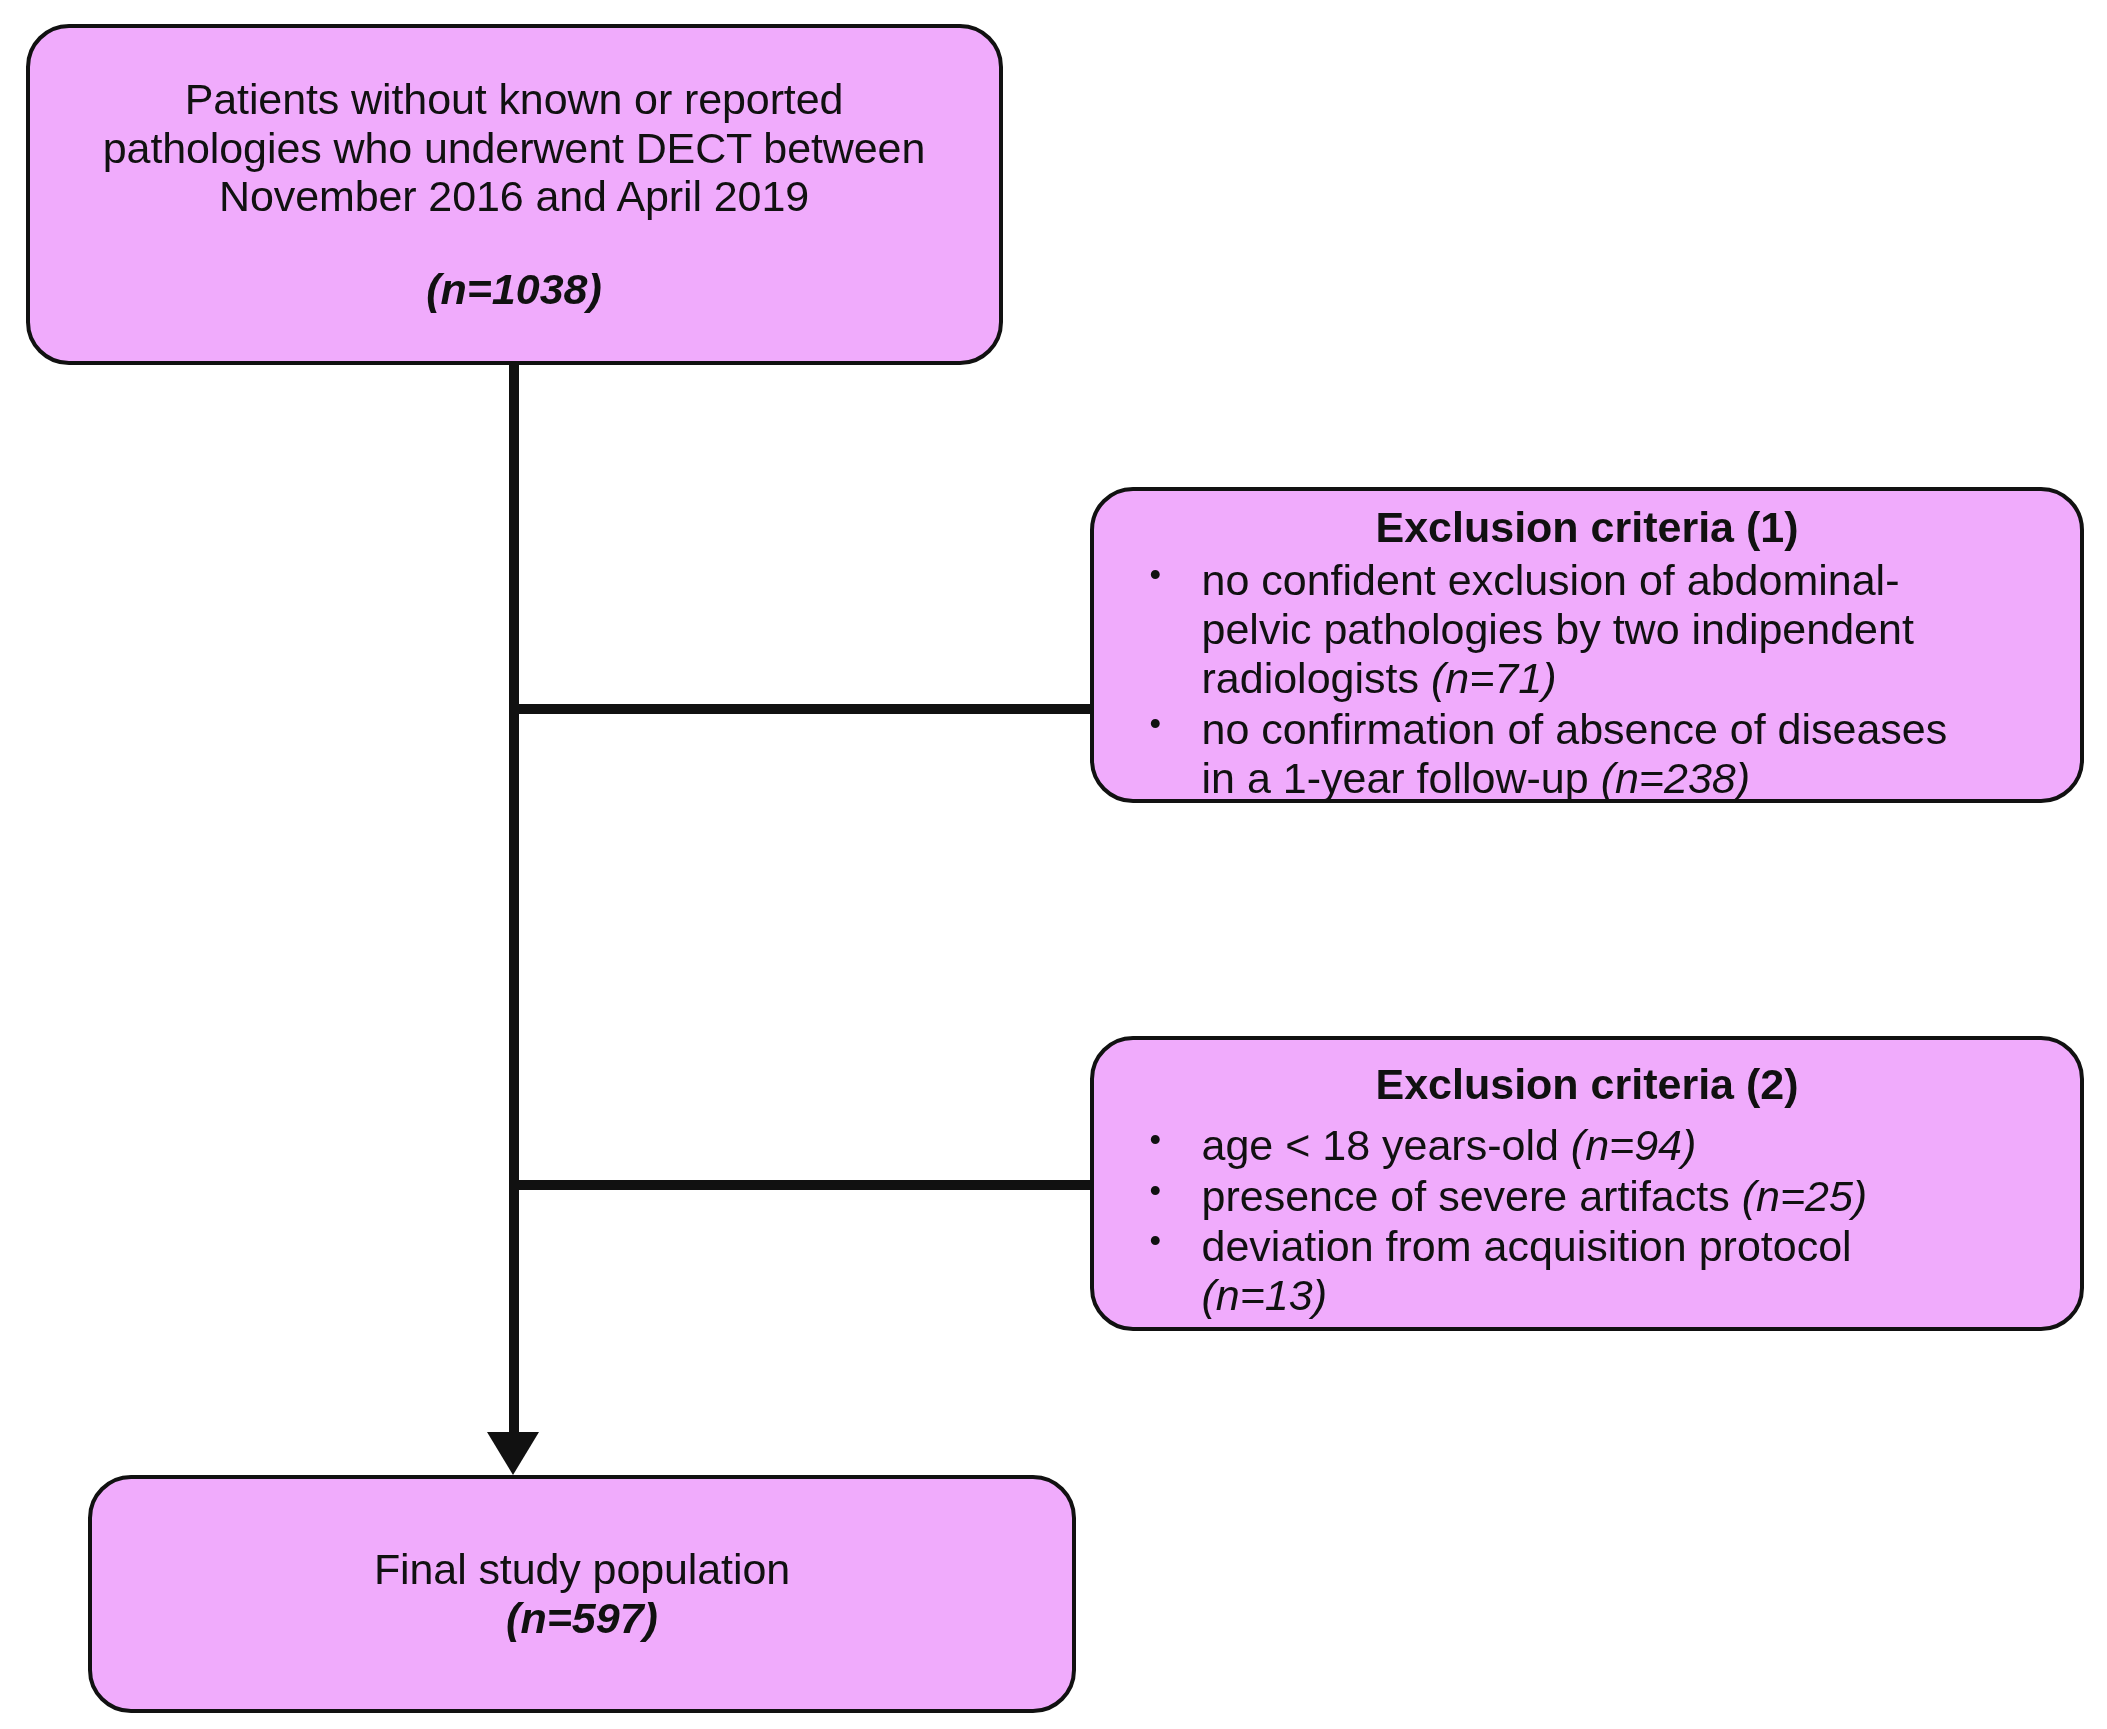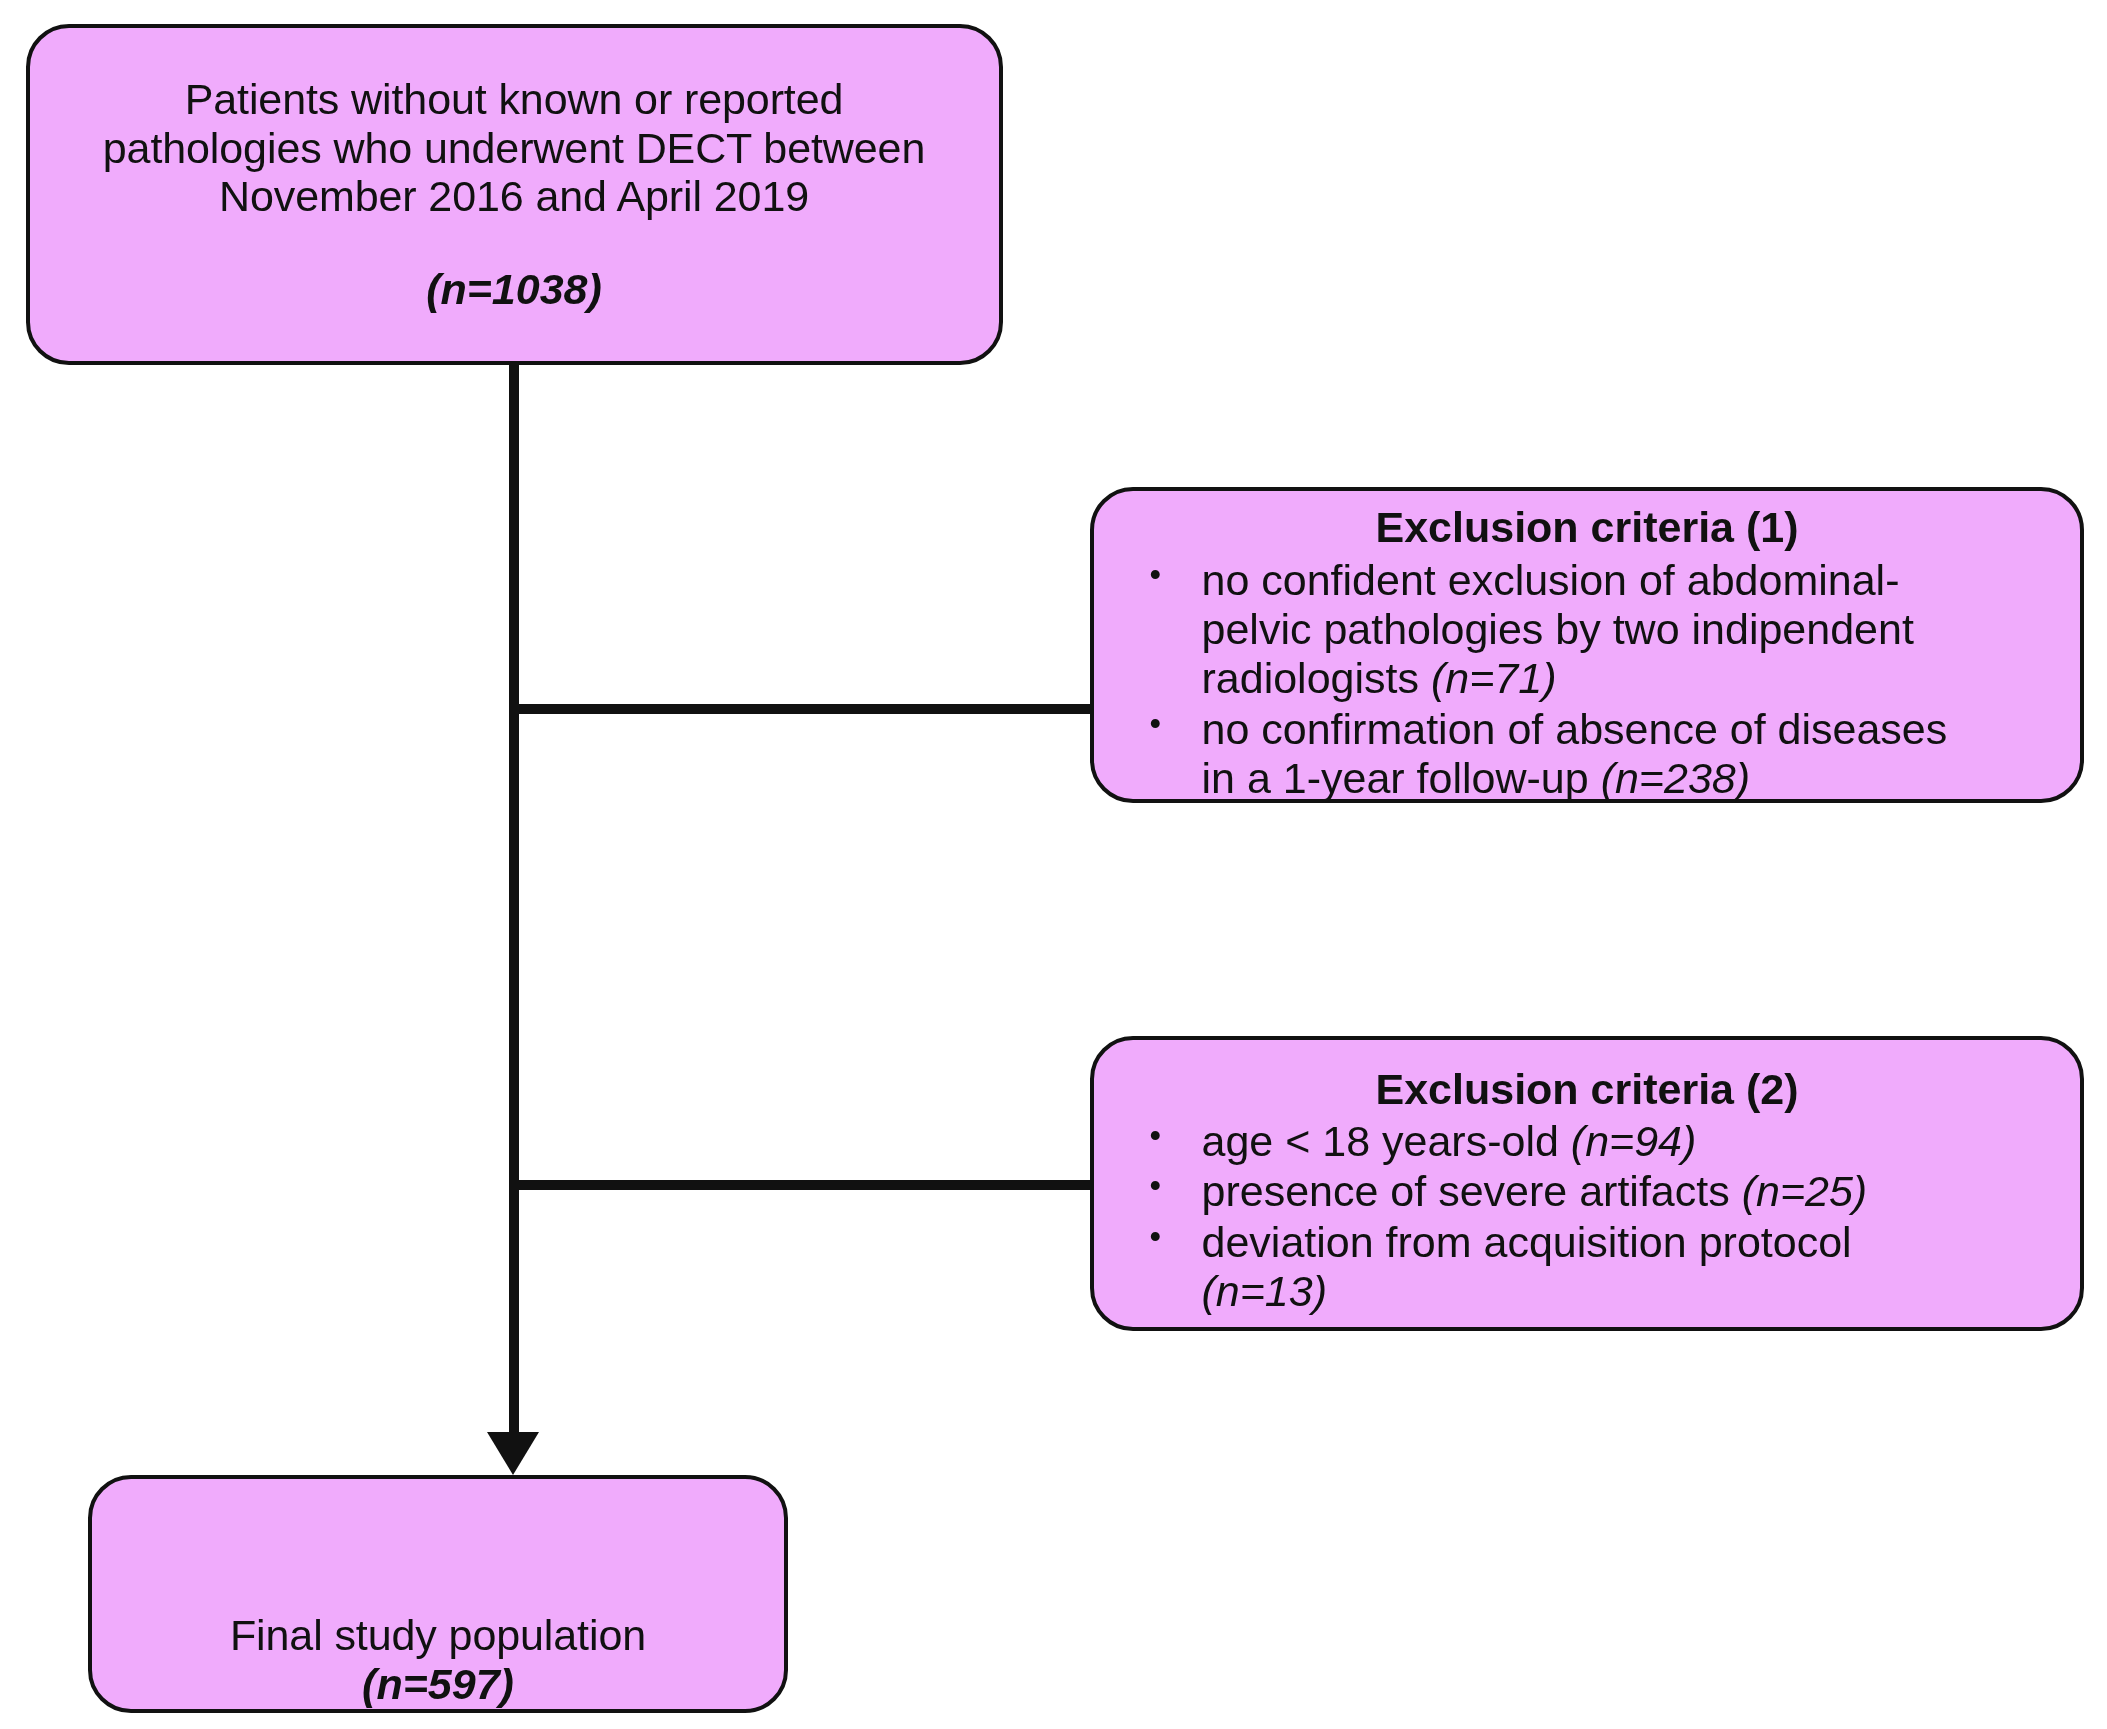--- a/index.html
+++ b/index.html
@@ -106,22 +106,22 @@
     width: 0;
     height: 0;
     border-left: 26px solid transparent;
     border-right: 26px solid transparent;
     border-top: 43px solid #111111;
   }
 
   
   #node-source        { left: 25.5px;   top: 24px;   width: 977px; height: 341px;  padding: 0 27.6px; }
   #node-exclusion-1   { left: 1090px; top: 487px;  width: 994px; height: 316px;  padding: 15px 16.5px 6.9px 16.5px; }
-  #node-exclusion-2   { left: 1090px; top: 1036px; width: 994px; height: 295px;  padding: 12.4px 16.5px 6.9px 16.5px; }
-  #node-final         { left: 88px;  top: 1475px; width: 700px; height: 238px;  padding: 0 20.7px; justify-content: flex-end; }
+  #node-exclusion-2   { left: 1090px; top: 1036px; width: 994px; height: 295px;  padding: 12.4px 16.5px 6.9px 16.5px; justify-content: space-between; }
+  #node-final         { left: 88px;  top: 1475px; width: 988px; height: 238px;  padding: 0 20.7px; }
 
   #trunk-line         { left: 509px;  top: 361px;  width: 10.3px;  height: 1075px; }
   #branch-line-1      { left: 509px;  top: 704px; width: 587px; height: 10.3px; }
   #branch-line-2      { left: 509px;  top: 1180px; width: 587px; height: 10.3px; }
   #flow-arrowhead     { left: 487px;  top: 1432px; }
 
   #node-source .count  { margin-top: 44px; }
   #node-final  .count  { }
 
   .bullets .bullet-row + .bullet-row { margin-top: 1.4px; }

